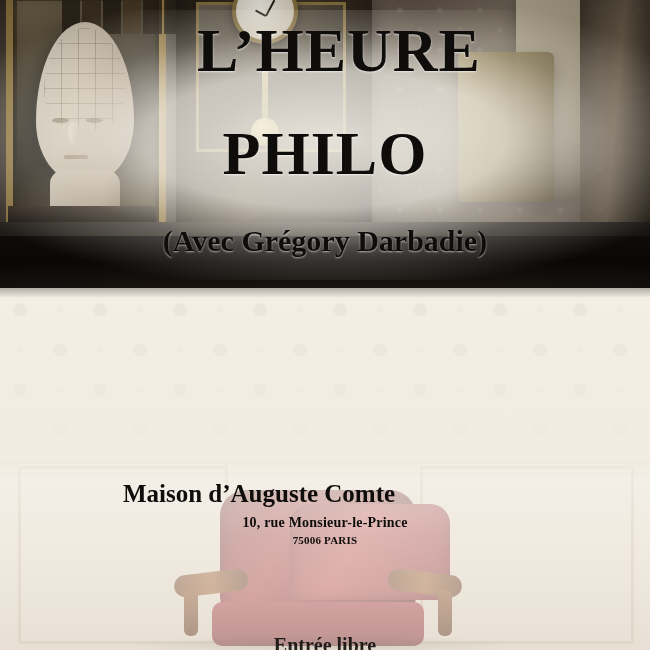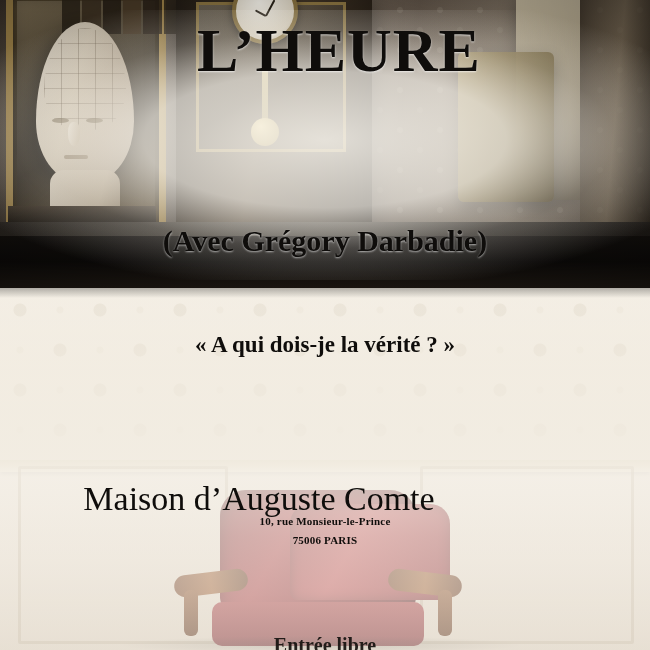--- a/index.html
+++ b/index.html
@@ -280,25 +280,25 @@
   .quote {
     position: absolute; left: 0; top: 332px; width: 650px;
     font-size: 23px; font-weight: bold;
   }
   .datetime {
     position: absolute; left: 0; top: 377px; width: 650px;
     font-size: 24px; font-weight: bold;
   }
   .venue {
     position: absolute; left: 0; top: 480px; width: 518px;
-    font-size: 34px; font-weight: normal;
+    font-size: 25px; font-weight: bold;
   }
   .addr1 {
     position: absolute; left: 0; top: 515px; width: 650px;
-    font-size: 11px; font-weight: bold; letter-spacing: .2px;
+    font-size: 14px; font-weight: bold; letter-spacing: .2px;
   }
   .addr2 {
     position: absolute; left: 0; top: 534px; width: 650px;
     font-size: 11px; font-weight: bold; letter-spacing: .2px;
   }
   .floor {
     position: absolute; left: 0; top: 574px; width: 650px;
     font-size: 22px; font-weight: bold;
   }
   .floor sup { font-size: 13px; vertical-align: super; }
@@ -375,23 +375,23 @@
       <div class="chair-armpost l"></div>
       <div class="chair-armpost r"></div>
       <div class="chair-seat"></div>
     </div>
     <div class="chair-shadow"></div>
   </div>
   <div class="salon-veil"></div>
 
   <div class="text-layer">
     <div class="title-main">L’HEURE</div>
+    <div class="title-line2">PHILO</div>
     <div class="title-sub">(Avec Grégory Darbadie)</div>
 
-    <div class="quote">« A qui dois-je la vérité ? »</div>
 
     <div class="venue">Maison d’Auguste Comte</div>
     <div class="addr1">10, rue Monsieur-le-Prince</div>
     <div class="addr2">75006 PARIS</div>
 
 
     <div class="bottom-cut">Entrée libre</div>
   </div>
 
 </div>

